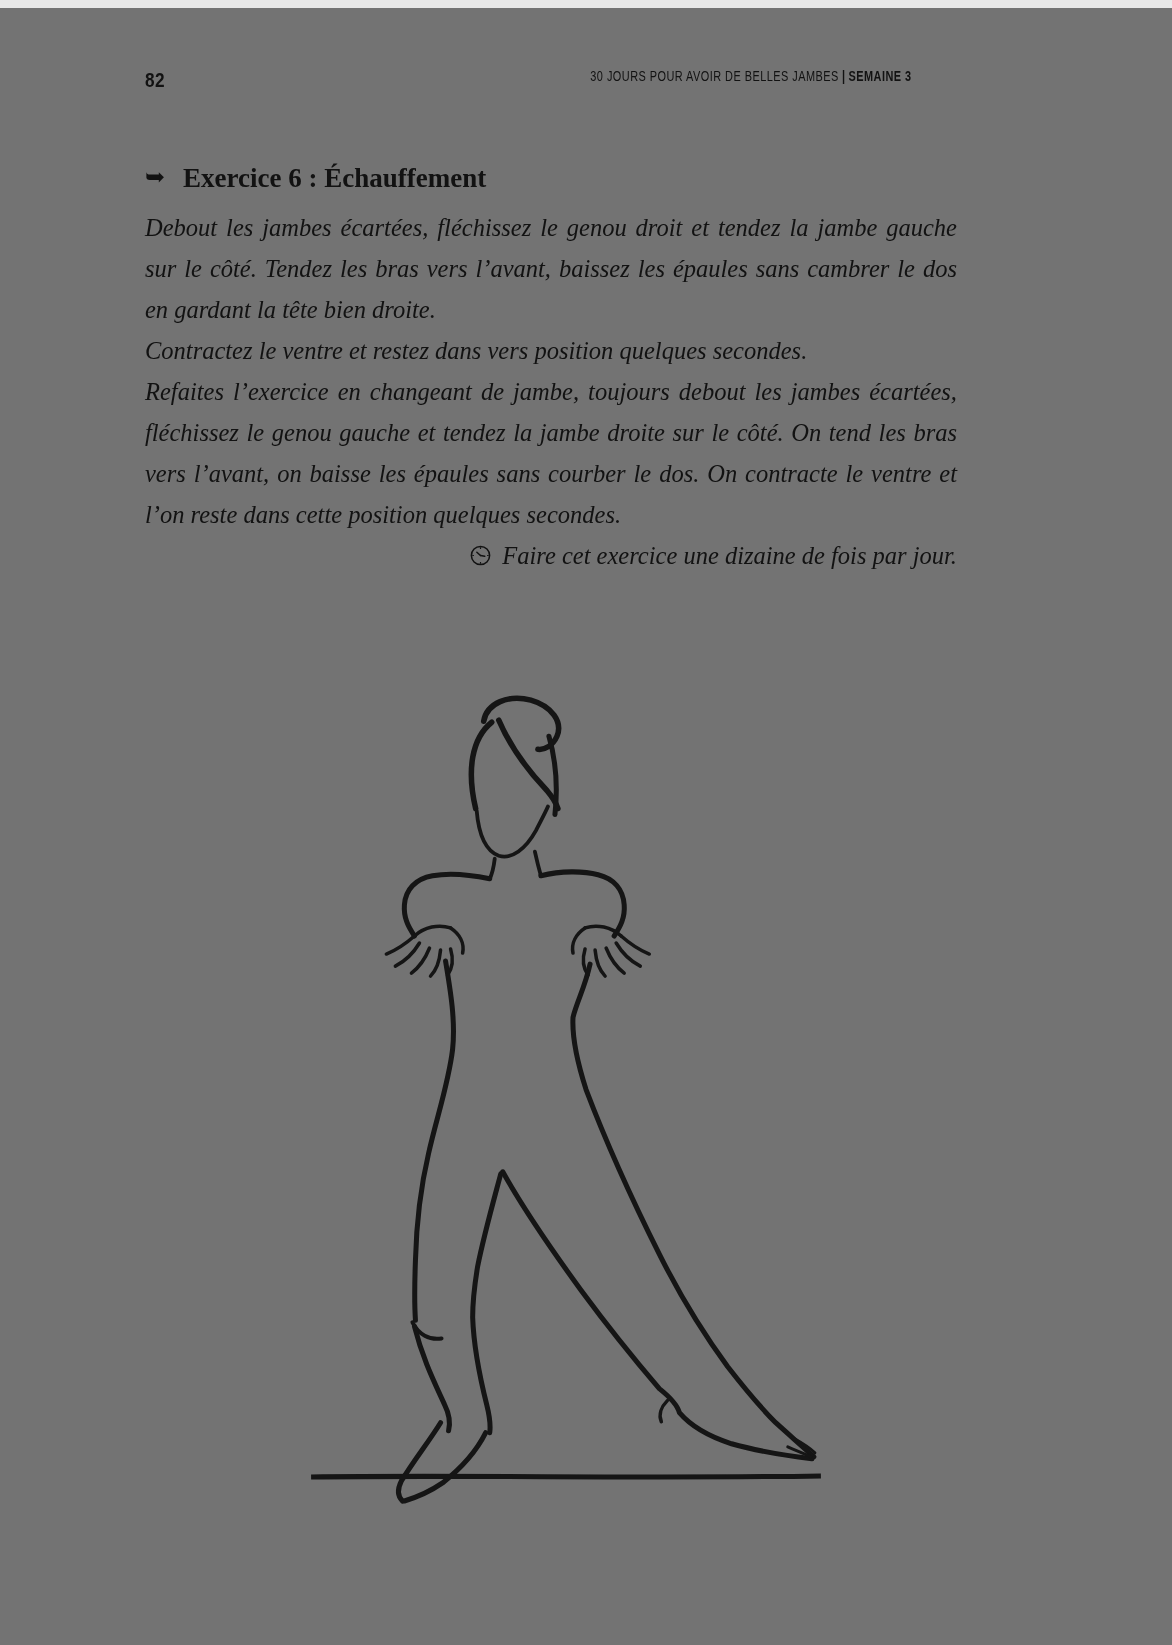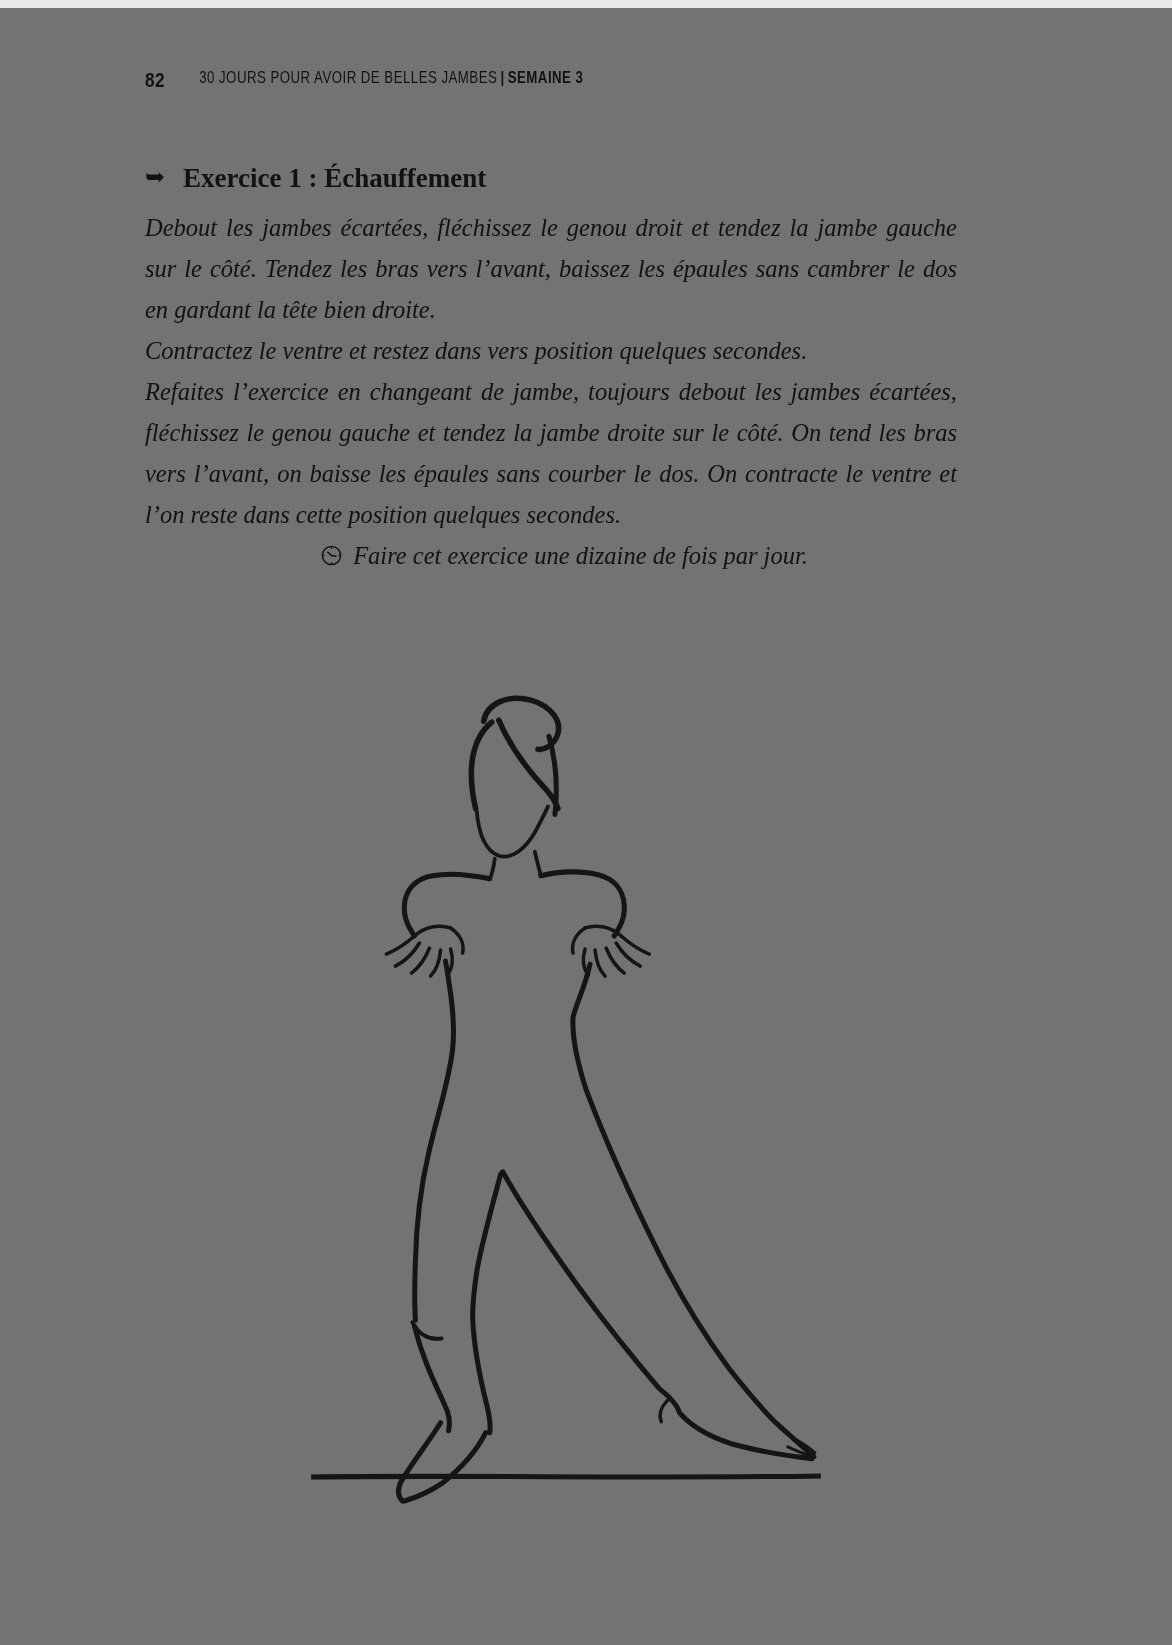--- a/index.html
+++ b/index.html
@@ -17,23 +17,23 @@
     position:absolute;top:60px;left:145px;width:812px;height:30px;
   }
   .page-number{
     position:absolute;left:0;top:0;
     font-family:"Liberation Sans", sans-serif;
     font-weight:bold;font-size:21px;letter-spacing:0.5px;
     display:inline-block;transform:scaleX(0.82);transform-origin:0 50%;
   }
   .running-head{
     position:absolute;left:0;top:0;width:100%;
-    text-align:left;
+    text-align:right;
     font-family:"Liberation Sans", sans-serif;
-    font-size:17px;white-space:nowrap;
+    font-size:14px;white-space:nowrap;
   }
   .running-head .condense{
     display:inline-block;transform:scaleX(0.78);transform-origin:50% 50%;
     letter-spacing:0.6px;
   }
   .running-head .sep{font-weight:bold;padding:0 4px;}
   .running-head .section{font-weight:bold;}
   
   .exercise-heading{
     position:absolute;top:155px;left:145px;width:812px;
@@ -46,21 +46,21 @@
     margin-right:18px;position:relative;top:-2px;
   }
   
   .body-text{
     position:absolute;top:199px;left:145px;width:812px;
     font-size:24.5px;line-height:41px;
     text-align:justify;text-justify:inter-word;font-style:italic;
   }
   .body-text p{margin:0;}
   .tip-line{
-    margin:0;padding-left:26px;text-align:center;
+    margin:0;padding-left:26px;text-align:right;
   }
   .tip-icon{
     display:inline-block;vertical-align:-3px;margin-right:10px;
   }
   
   .figure-wrap{
     position:absolute;left:308px;top:650px;width:522px;height:848px;
   }
 </style>
 </head>
@@ -72,21 +72,21 @@
     <span class="page-number">82</span>
     <div class="running-head">
       <span class="condense">
         <span>30 JOURS POUR AVOIR DE BELLES JAMBES</span><span class="sep">|</span><span class="section">SEMAINE 3</span>
       </span>
     </div>
   </div>
 
   <div class="exercise-heading">
     <span class="arrow-glyph">➥</span>
-    <span>Exercice 1 : Échauffement</span>
+    <span>Exercice 6 : Échauffement</span>
   </div>
 
   <div class="body-text">
     <p>Debout les jambes écartées, fléchissez le genou droit et tendez la jambe gauche sur le côté. Tendez les bras vers l’avant, baissez les épaules sans cambrer le dos en gardant la tête bien droite.</p>
     <p>Contractez le ventre et restez dans vers position quelques secondes.</p>
     <p>Refaites l’exercice en changeant de jambe, toujours debout les jambes écartées, fléchissez le genou gauche et tendez la jambe droite sur le côté. On tend les bras vers l’avant, on baisse les épaules sans courber le dos. On contracte le ventre et l’on reste dans cette position quelques secondes.</p>
     <p class="tip-line"><span class="tip-icon"><svg width="23" height="23" viewBox="0 0 24 24" fill="none" stroke="#121212">
             <circle cx="12" cy="12" r="9.5" stroke-width="1.6"></circle>
             <path d="M12 12 L8.2 8.6" stroke-width="1.6" stroke-linecap="round"></path>
             <path d="M12 12 L16.4 12.8" stroke-width="1.6" stroke-linecap="round"></path>

